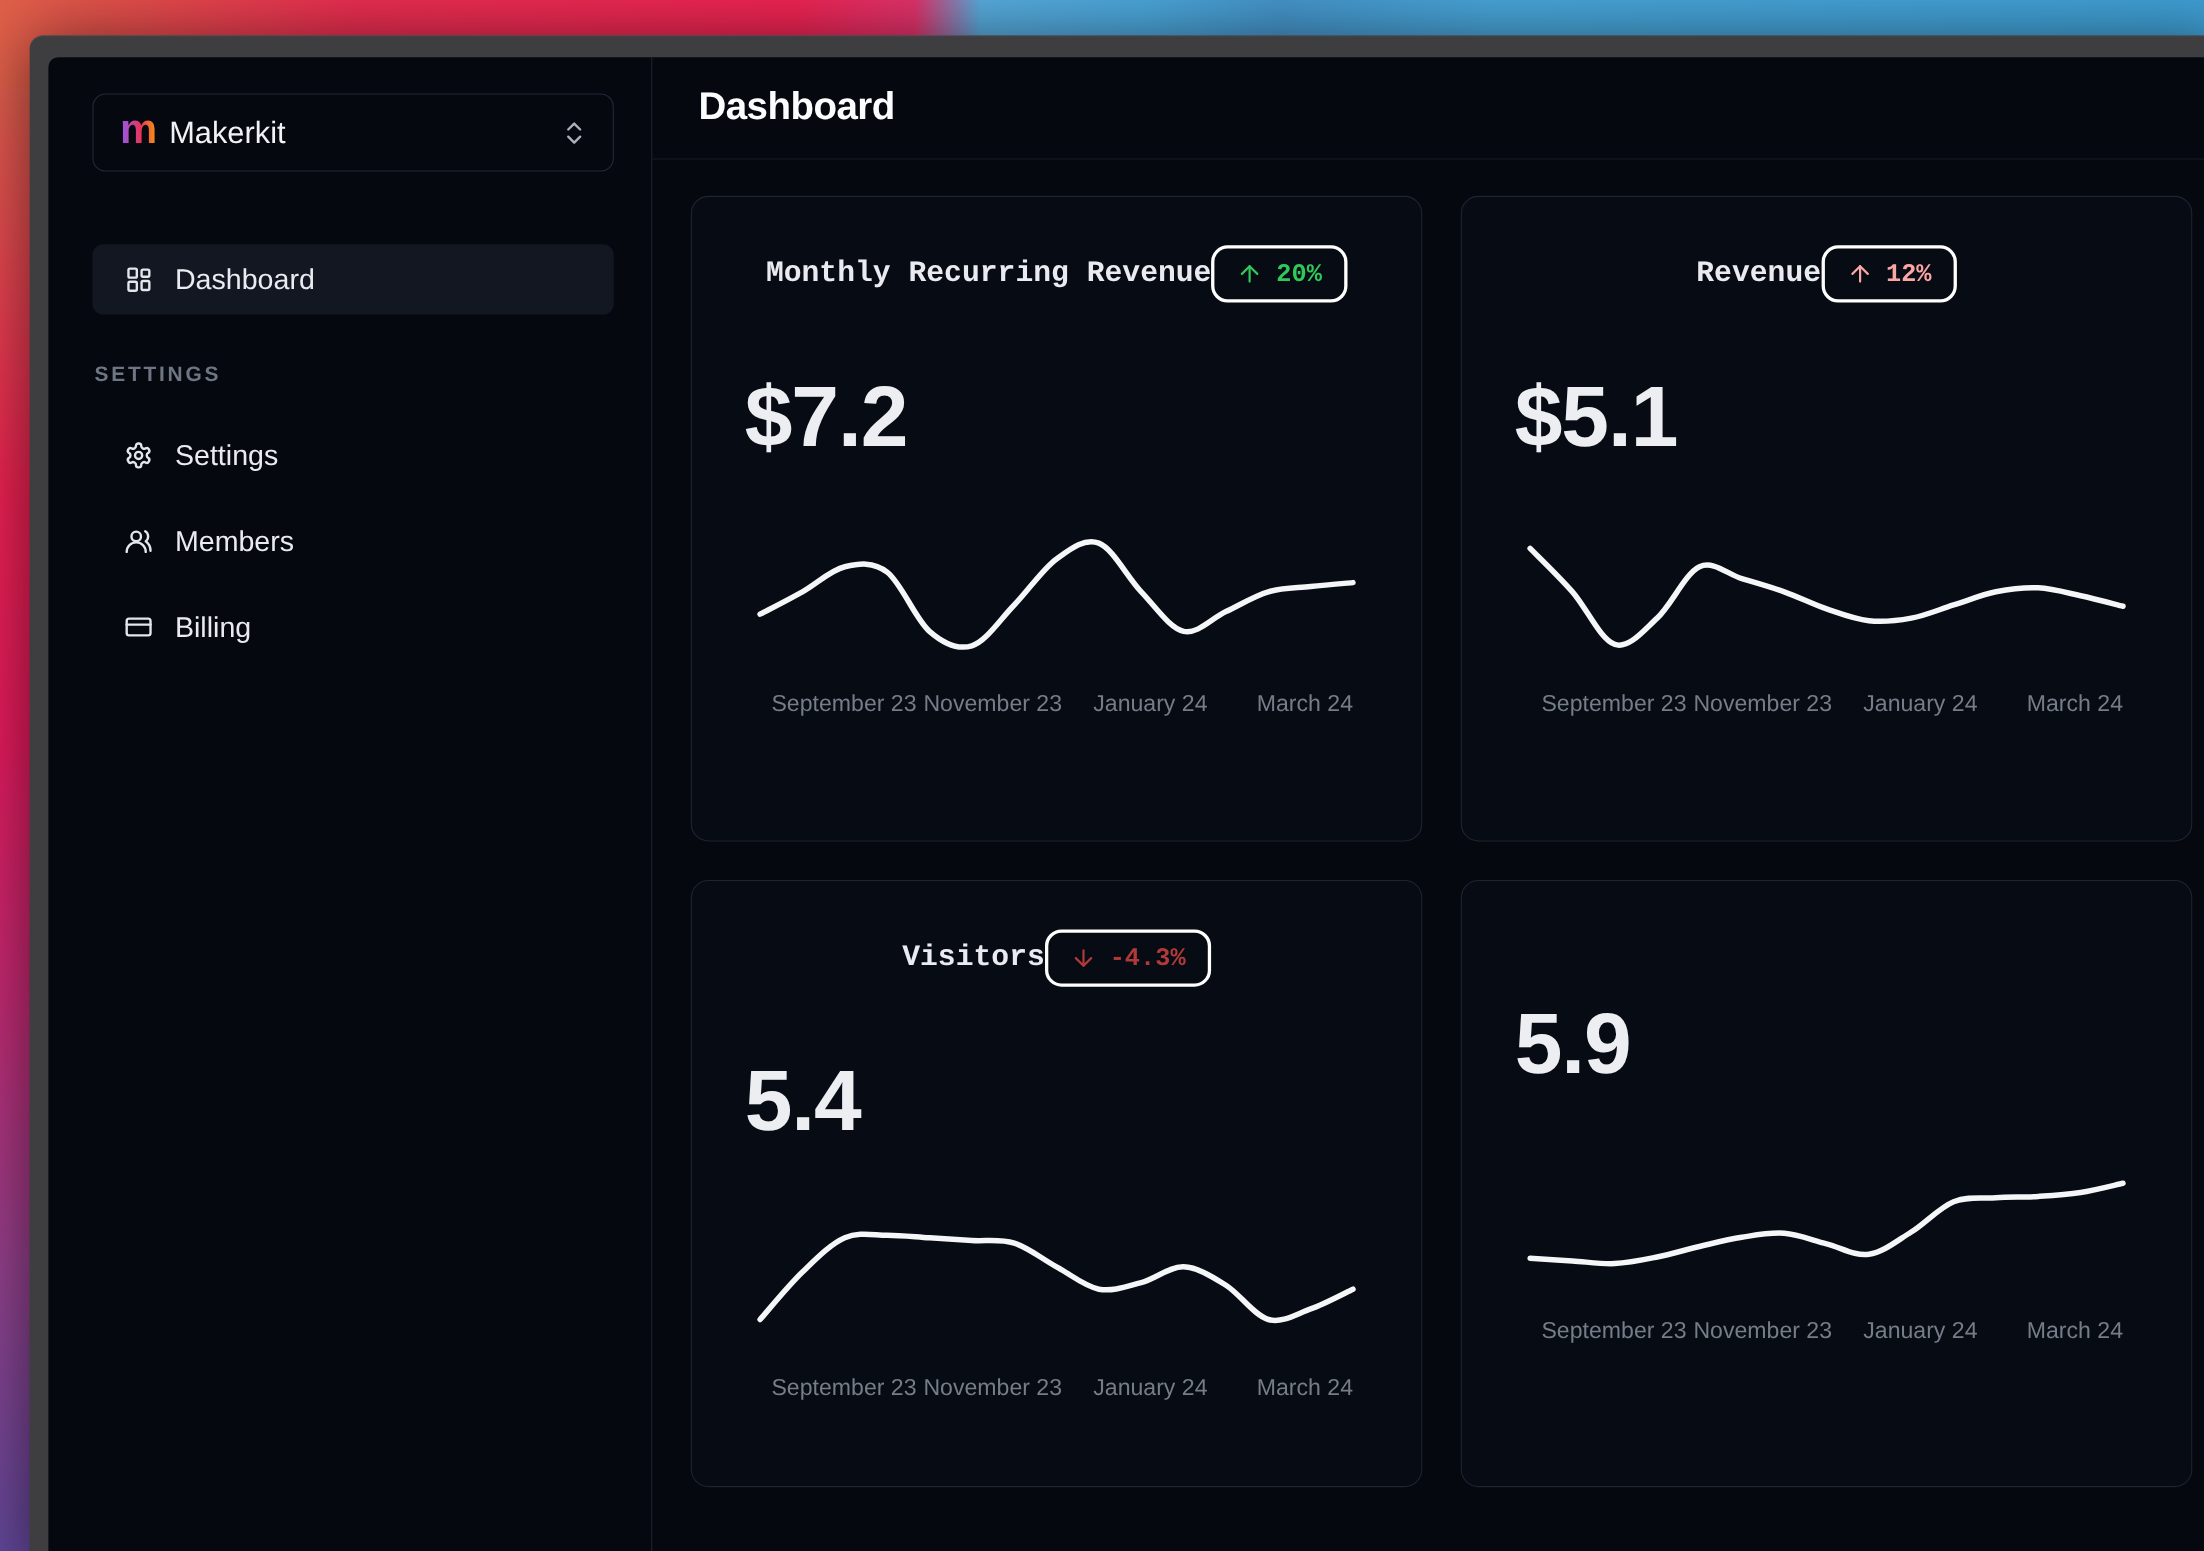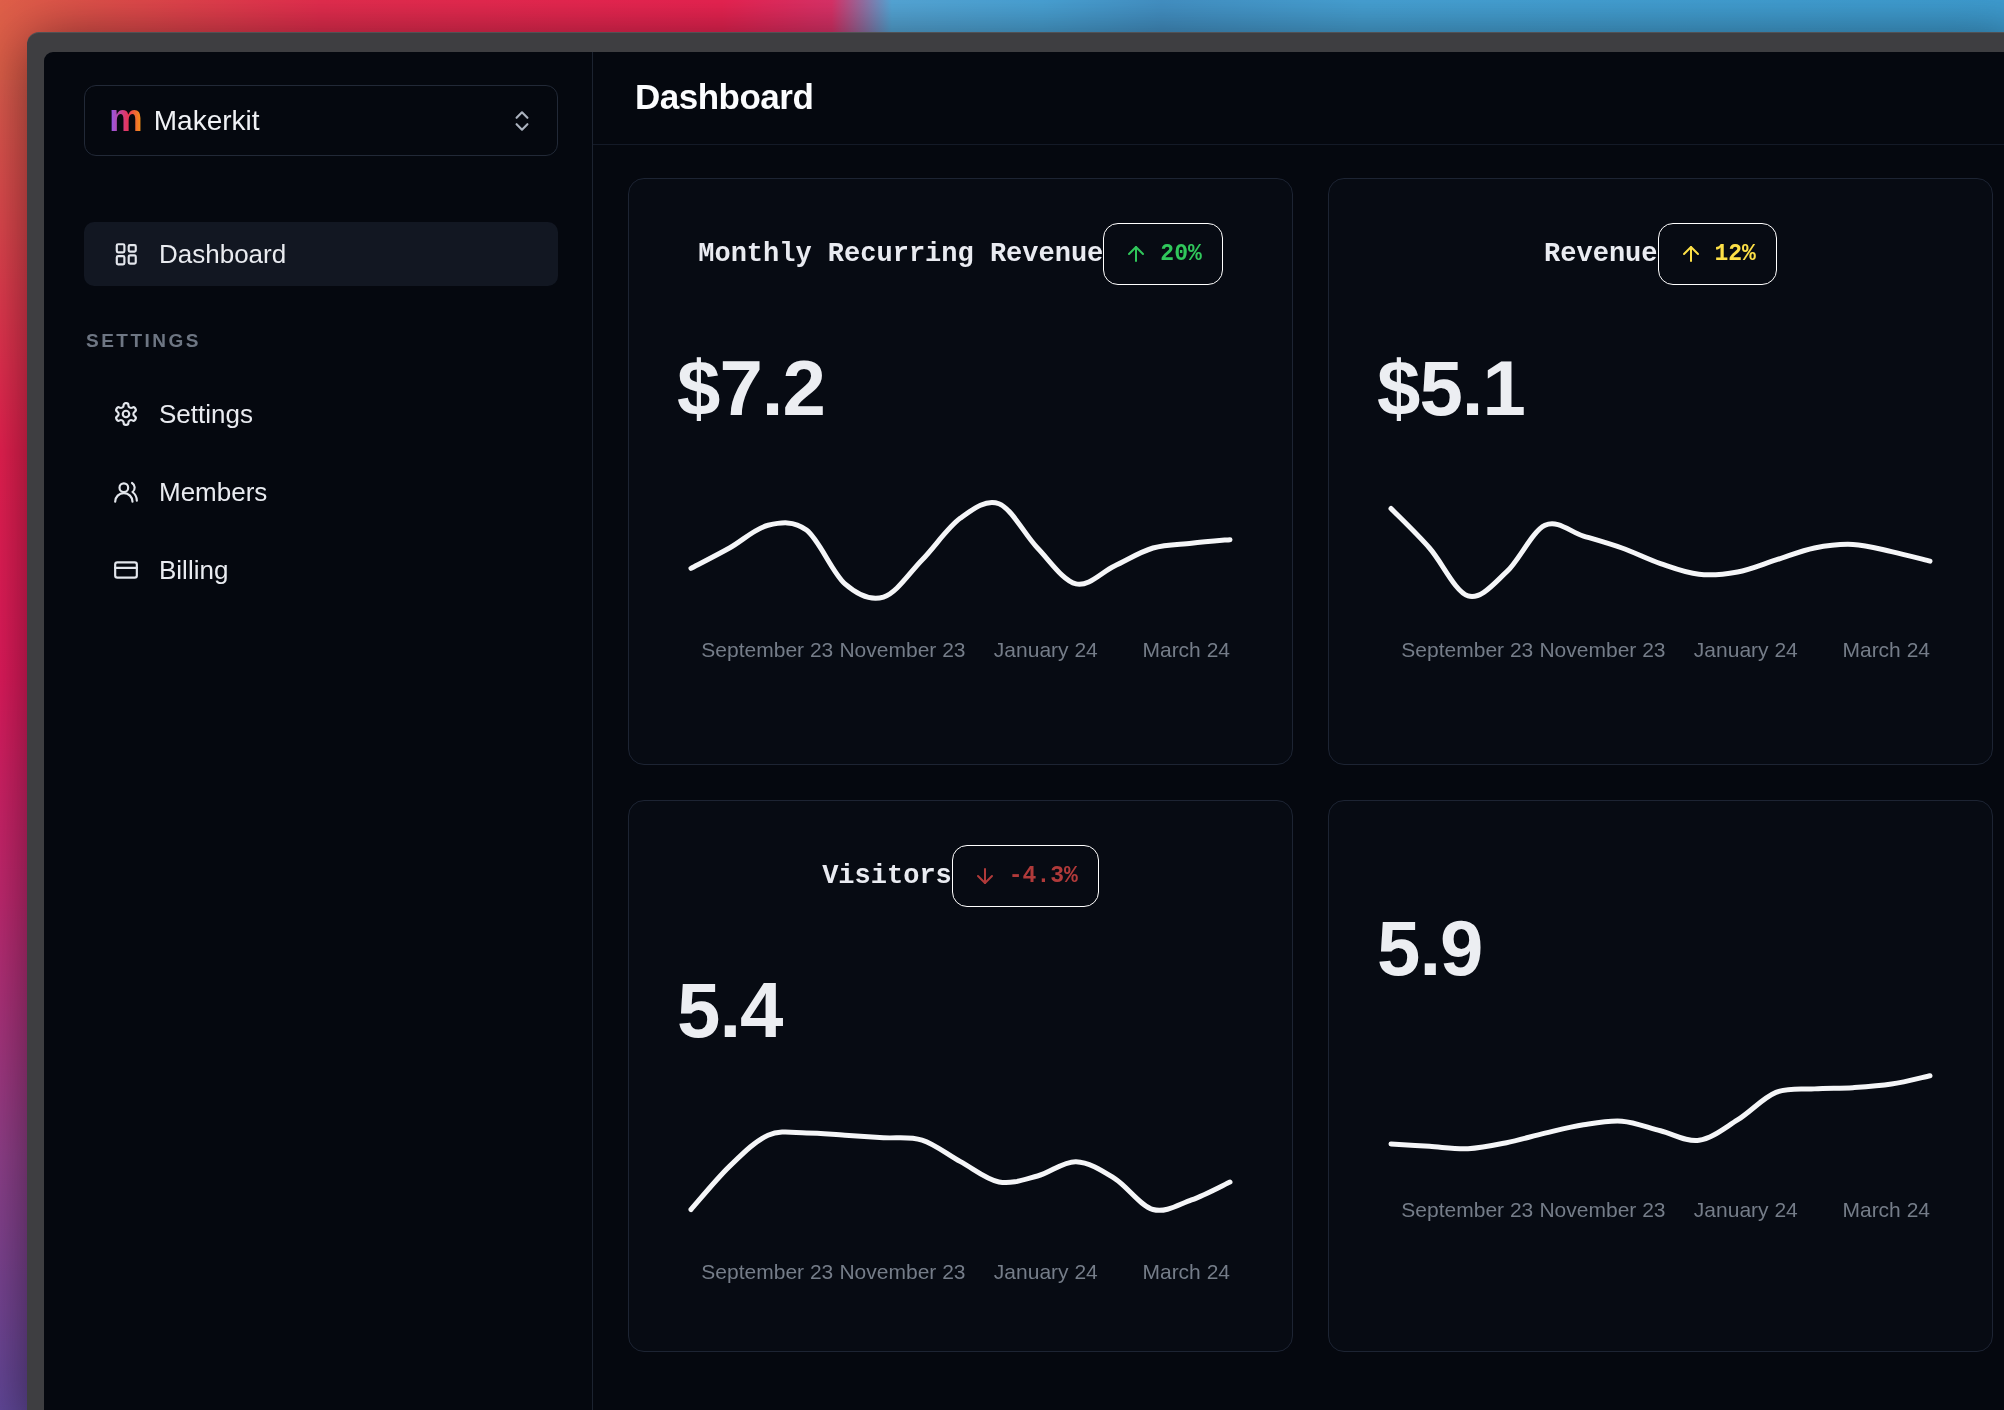--- a/index.html
+++ b/index.html
@@ -95,22 +95,22 @@
   }
   .card {
     background: #070b13;
     border: 1px solid #1d2433;
     border-radius: 16px;
     padding: 44px 48px 0;
   }
   .card-head { display: flex; align-items: center; justify-content: center; font-family: Liberation Mono, monospace; }
   .card-title { font-size: 27px; font-weight: 600; color: #e9ebf1; }
   .badge {
-    height: 62px; display: flex; align-items: center; gap: 12px;
-    border: 1px solid #ffffff; border-radius: 15px;
+    height: 52px; display: flex; align-items: center; gap: 12px;
+    border: 3px solid #ffffff; border-radius: 15px;
     padding: 0 20px; font-size: 23px; font-weight: 700;
   }
   .badge-icon { display: flex; }
   .card-value {
     margin-top: 58px;
     font-size: 78px; font-weight: 800; letter-spacing: -1px;
     color: #eceef2;
   }
   .chart-block { margin: 54px 14px 0; }
   .spark { display: block; width: 100%; height: 132px; overflow: visible; }
@@ -220,21 +220,21 @@
               <span>November 23</span>
               <span>January 24</span>
               <span>March 24</span>
             </div>
           </div>
         </section>
 
         <section class="card">
           <div class="card-head">
             <h3 class="card-title">Revenue</h3>
-            <div class="badge" style="color: #fde047;">
+            <div class="badge" style="color: #fca5a5;">
               <span class="badge-icon">
                 <svg width="24" height="24" viewBox="0 0 24 24" fill="none" stroke="currentColor" stroke-width="2" stroke-linecap="round" stroke-linejoin="round">
                     <path d="M12 19V5"></path>
                     <path d="m5 12 7-7 7 7"></path>
                   </svg>
               </span>
               <span>12%</span>
             </div>
           </div>
           <div class="card-value">$5.1</div>

